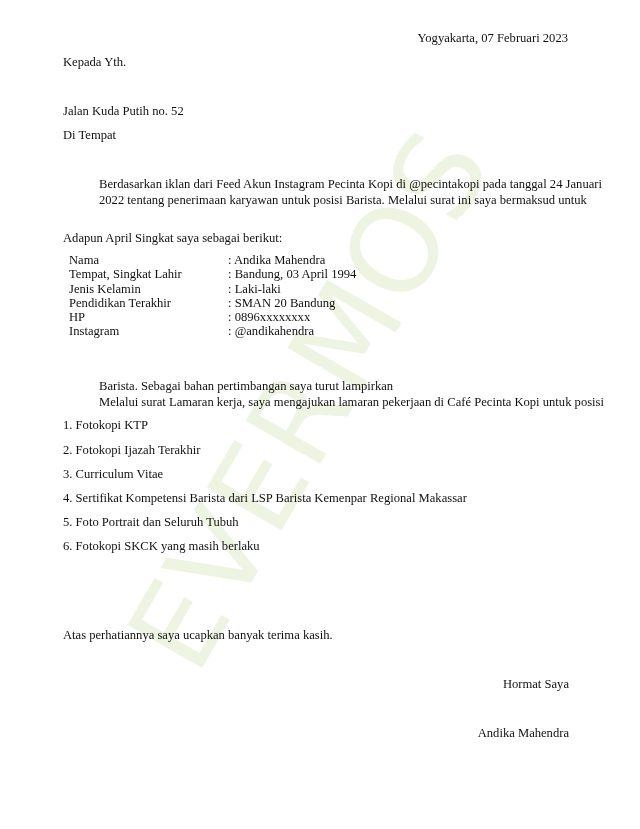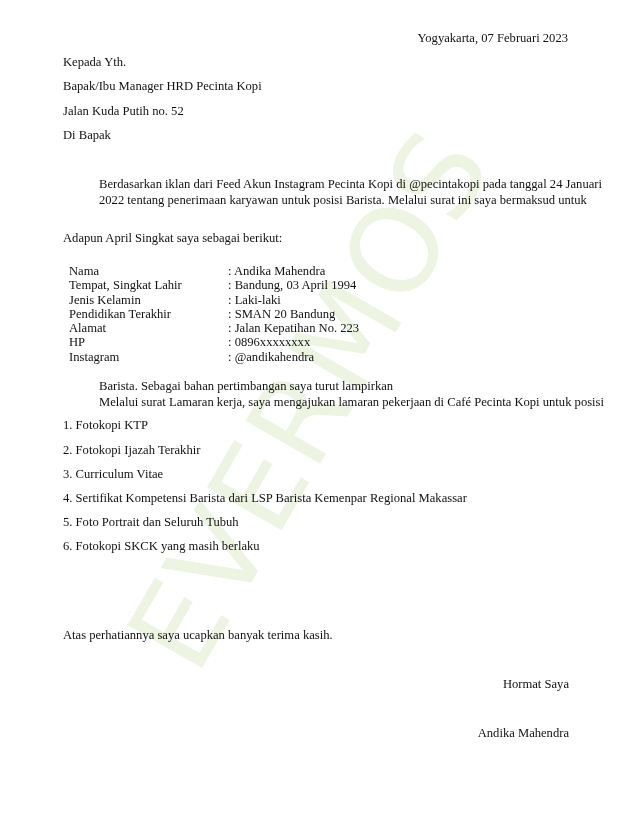--- a/index.html
+++ b/index.html
@@ -46,44 +46,43 @@
     .para {
       position: absolute;
       left: 63px;
       width: 520px;
       line-height: 15.6px;
       margin-left: 36px;
     }
     .profile {
       position: absolute;
       left: 69px;
-      top: 264px;
+      top: 253px;
       border-collapse: collapse;
     }
     .profile td {
       padding: 0;
       line-height: 14.3px;
       vertical-align: top;
       white-space: nowrap;
     }
     .profile td.label { width: 159px; }
   </style>
 </head>
 <body>
 
 <div class="watermark">EVERMOS</div>
 
 <div class="page">
 
   <div class="abs date">Yogyakarta, 07 Februari 2023</div>
 
   <div class="abs left" style="top:55px">Kepada Yth.</div>
-  <div class="abs left" style="top:79px">Bapak/Ibu Manager HRD Pecinta Kopi</div>
   <div class="abs left" style="top:104px">Jalan Kuda Putih no. 52</div>
-  <div class="abs left" style="top:128px">Di Bapak</div>
+  <div class="abs left" style="top:128px">Di Tempat</div>
 
   <div class="para" style="top:177px">
     <div>Berdasarkan iklan dari Feed Akun Instagram Pecinta Kopi di @pecintakopi pada tanggal 24 Januari</div>
     <div>2022 tentang penerimaan karyawan untuk posisi Barista. Melalui surat ini saya bermaksud untuk</div>
   </div>
 
   <div class="abs left" style="top:231px">Adapun April Singkat saya sebagai berikut:</div>
 
   <table class="profile">
     <tbody>
@@ -95,24 +94,20 @@
       <td class="label">Tempat, Singkat Lahir</td>
       <td>: Bandung, 03 April 1994</td>
     </tr>
     <tr>
       <td class="label">Jenis Kelamin</td>
       <td>: Laki-laki</td>
     </tr>
     <tr>
       <td class="label">Pendidikan Terakhir</td>
       <td>: SMAN 20 Bandung</td>
-    </tr>
-    <tr>
-      <td class="label">Alamat</td>
-      <td>: Jalan Kepatihan No. 223</td>
     </tr>
     <tr>
       <td class="label">HP</td>
       <td>: 0896xxxxxxxx</td>
     </tr>
     <tr>
       <td class="label">Instagram</td>
       <td>: @andikahendra</td>
     </tr>
   </tbody>

